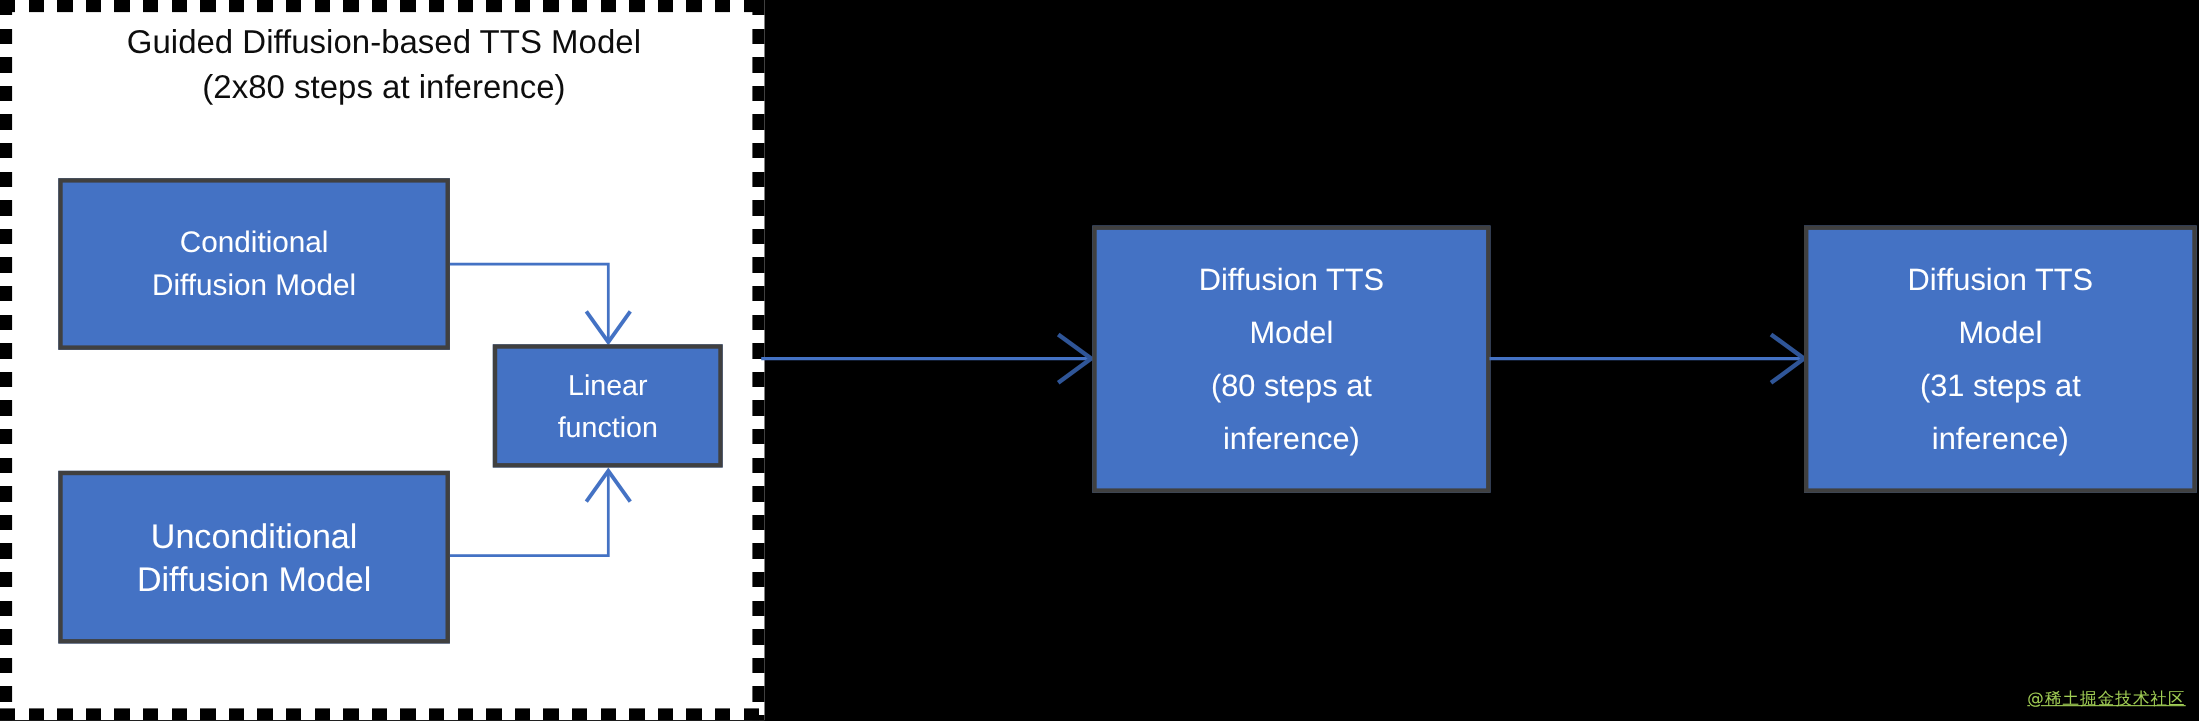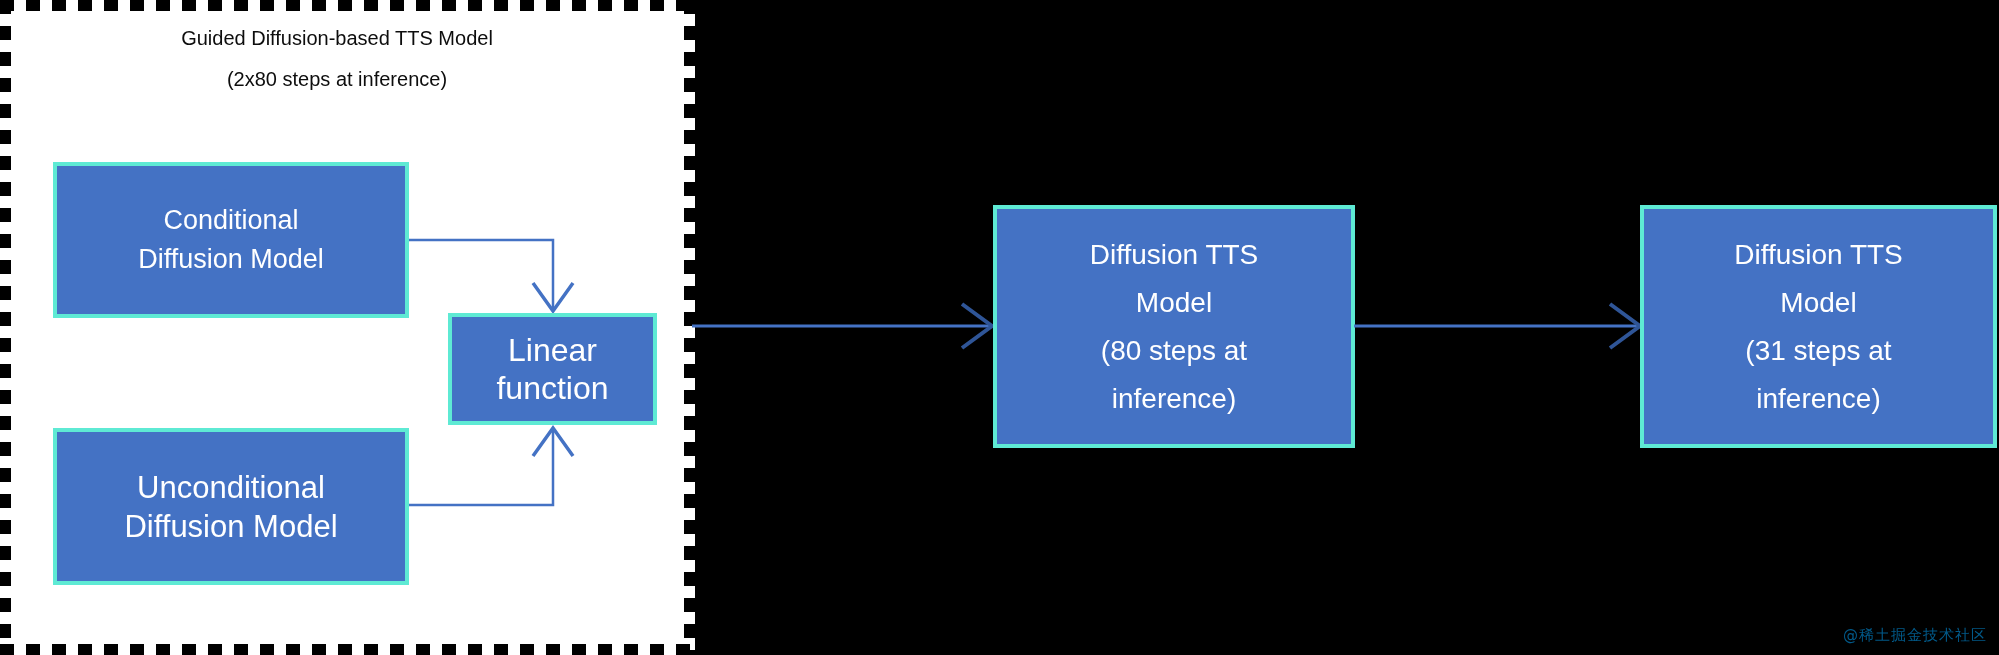--- a/index.html
+++ b/index.html
@@ -39,79 +39,80 @@
       repeating-linear-gradient(to bottom, #000 0 14px, transparent 14px 26px) !important;
   }
   .dash-right {
     right: 0; top: 0; bottom: 0; width: 11px;
     background-image:
       repeating-linear-gradient(to bottom, #000 0 14px, transparent 14px 26px) !important;
   }
 
   .panel-title {
     position: absolute;
-    left: 12px;
+    left: 24px;
     top: 18px;
     width: 650px;
     text-align: center;
     color: #0d0d0d;
-    font-size: 20px;
+    font-size: 30px;
     line-height: 41px;
     font-family: "Liberation Sans", sans-serif;
     white-space: pre-line;
   }
 
   
   .pbox {
     position: absolute;
     background: #4472C4;
-    border: 4px solid #5eead4;
+    border: 4px solid #404040;
     box-sizing: border-box;
     display: flex;
     align-items: center;
     justify-content: center;
     text-align: center;
     color: #ffffff;
     white-space: pre-line;
     font-family: "Liberation Sans", sans-serif;
   }
 
   #box-conditional {
     left: 53px;  top: 162px;  width: 356px;  height: 156px;
     font-size: 27px; line-height: 39px;
   }
   #box-unconditional {
     left: 53px;  top: 428px;  width: 356px;  height: 157px;
     font-size: 31px; line-height: 39px;
   }
   #box-linear {
     left: 448px; top: 313px;  width: 209px;  height: 112px;
-    font-size: 32px; line-height: 38px;
+    font-size: 26px; line-height: 38px;
   }
   #box-tts-80 {
     left: 993px; top: 205px;  width: 362px;  height: 243px;
     font-size: 28px; line-height: 48px;
   }
   #box-tts-31 {
     left: 1640px; top: 205px; width: 357px;  height: 243px;
     font-size: 28px; line-height: 48px;
   }
 
   
   .conn { position: absolute; pointer-events: none; }
 
   .watermark {
     position: absolute;
     right: 12px;
     bottom: 10px;
-    color: #0369a1;
+    color: #bef264;
     font-size: 15px;
     letter-spacing: 1px;
     font-family: "DejaVu Sans", sans-serif;
     opacity: 0.85;
+    text-decoration: underline;
   }
 </style>
 </head>
 <body>
 
 <div id="stage">
 
   <div class="dashed-panel">
     <div class="dash-edge dash-top"></div>
     <div class="dash-edge dash-bottom"></div>

